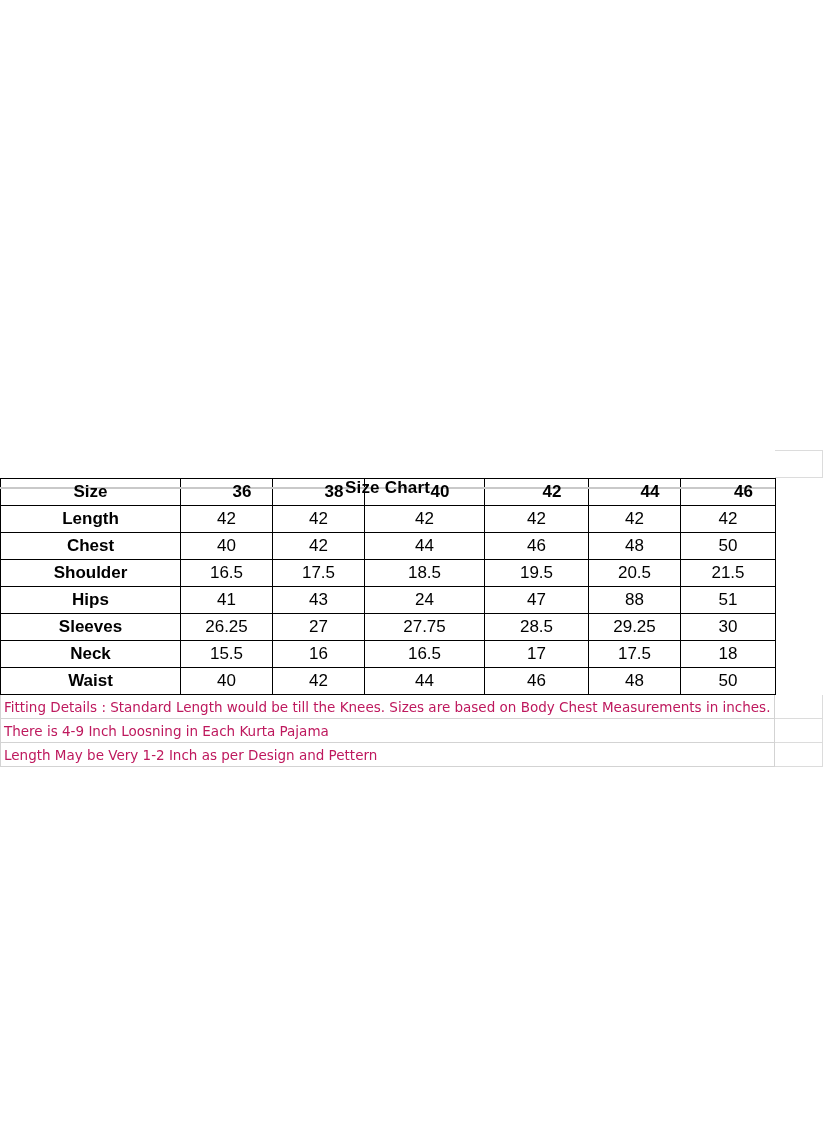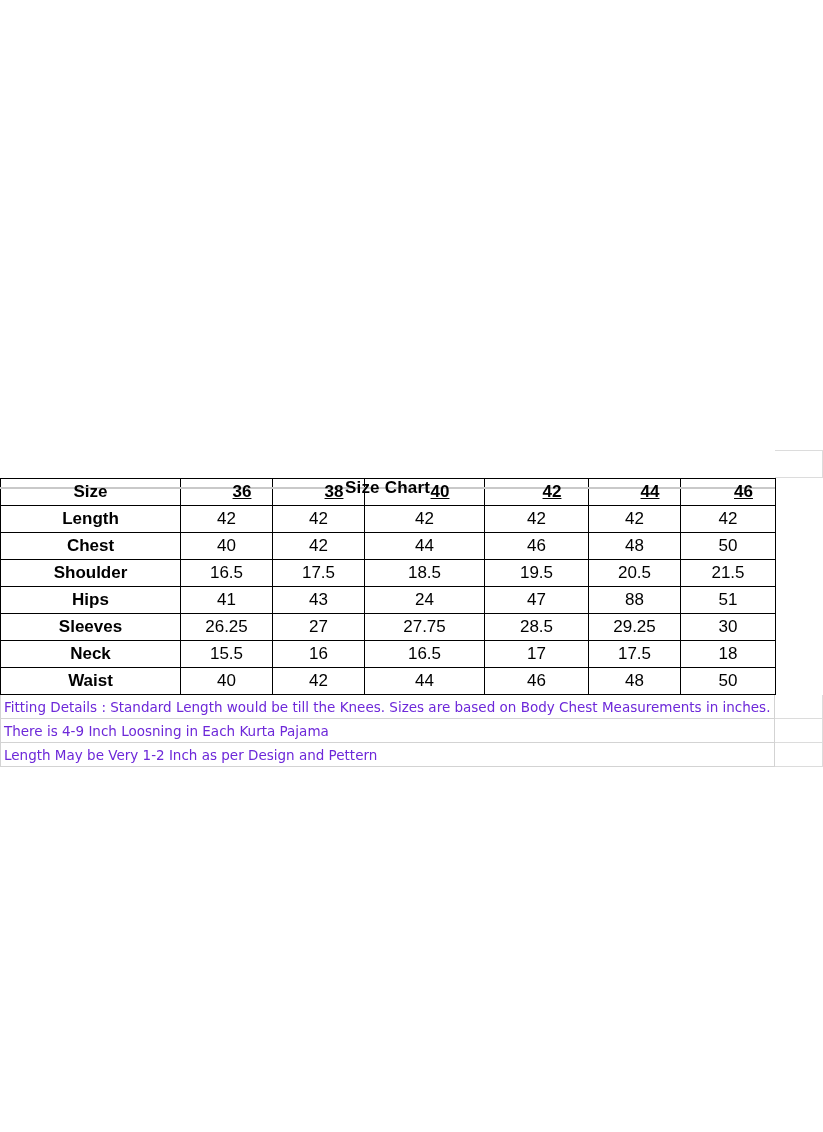--- a/index.html
+++ b/index.html
@@ -73,21 +73,20 @@
   table.size-chart .col-40 { width: 120px; }
   table.size-chart .col-42 { width: 104px; }
   table.size-chart .col-44 { width: 92px; }
   table.size-chart .col-46 { width: 95px; }
 
   table.size-chart thead th {
     font-weight: bold;
     font-size: 17px;
   }
   table.size-chart thead th.sizenum {
-    text-decoration: underline;
     padding-left: 31px;
   }
   table.size-chart tbody td.rowlabel {
     font-weight: bold;
   }
 
   
   .note-row {
     display: flex;
     width: 823px;
@@ -97,21 +96,21 @@
     width: 775px;
     box-sizing: border-box;
     border: 1px solid #d3d3d3;
     border-top: none;
     height: 24px;
     display: flex;
     align-items: center;
     padding-left: 3px;
     font-size: 13.5px;
     font-family: "DejaVu Sans", sans-serif;
-    color: #6d28d9;
+    color: #be185d;
     white-space: nowrap;
     overflow: hidden;
   }
   .note-tail {
     flex: 1;
     box-sizing: border-box;
     border: 1px solid #dcdcdc;
     border-top: none;
     border-left: none;
     background: #ffffff;

